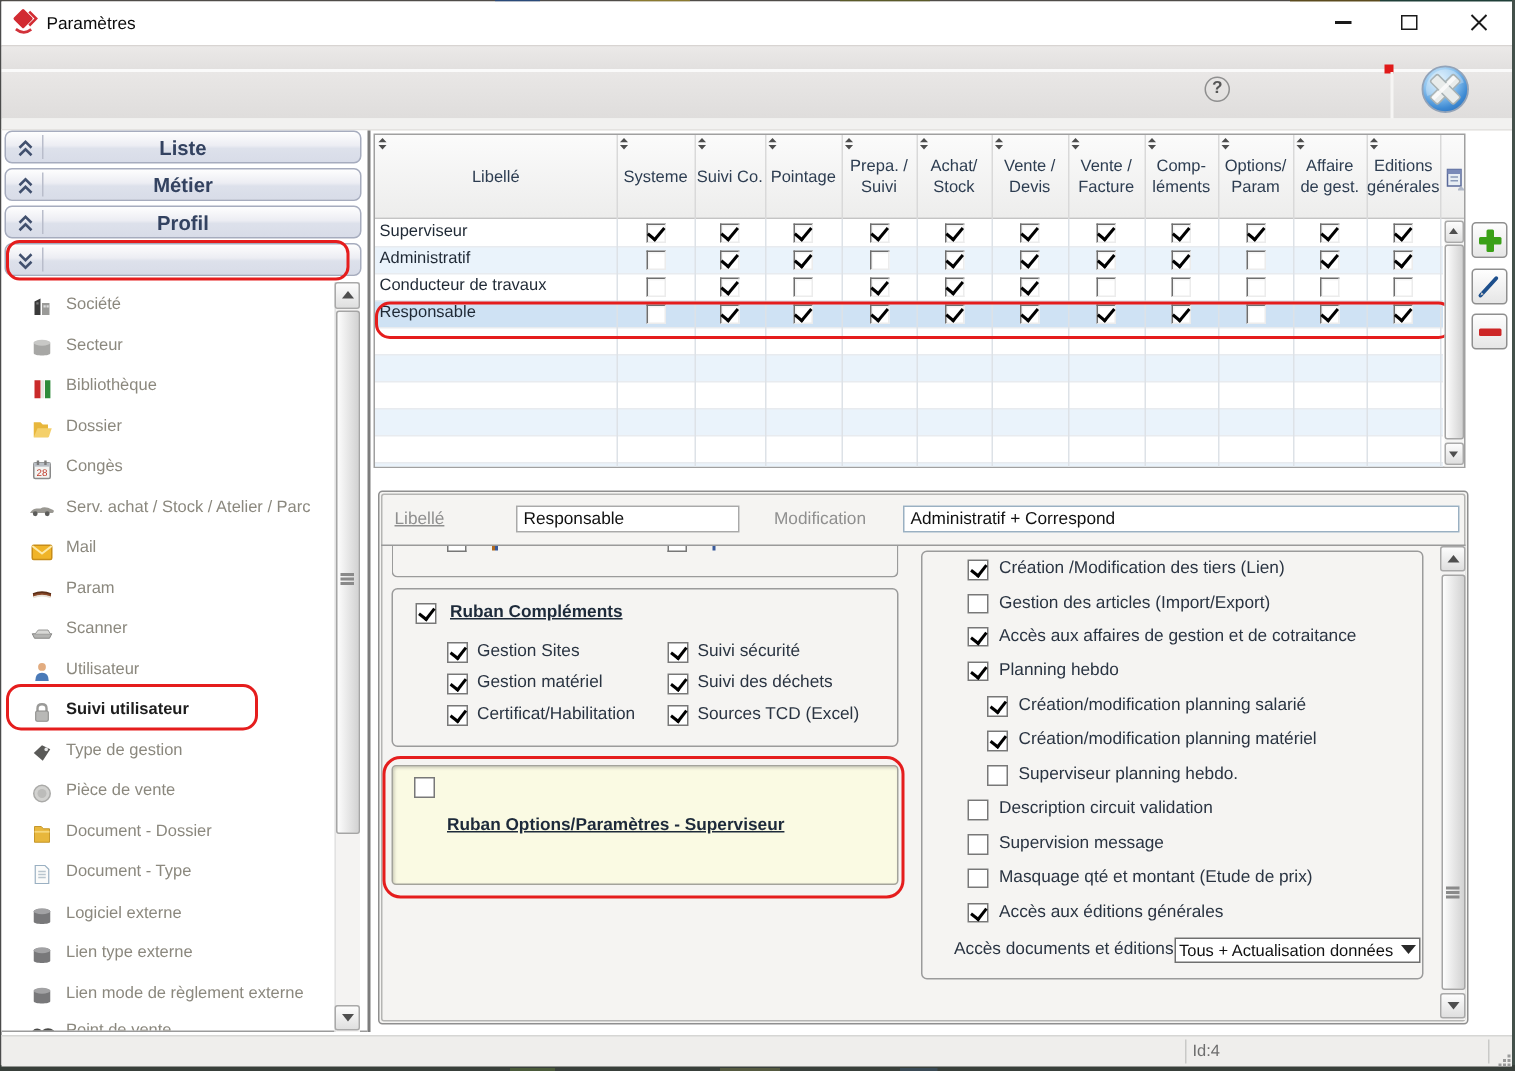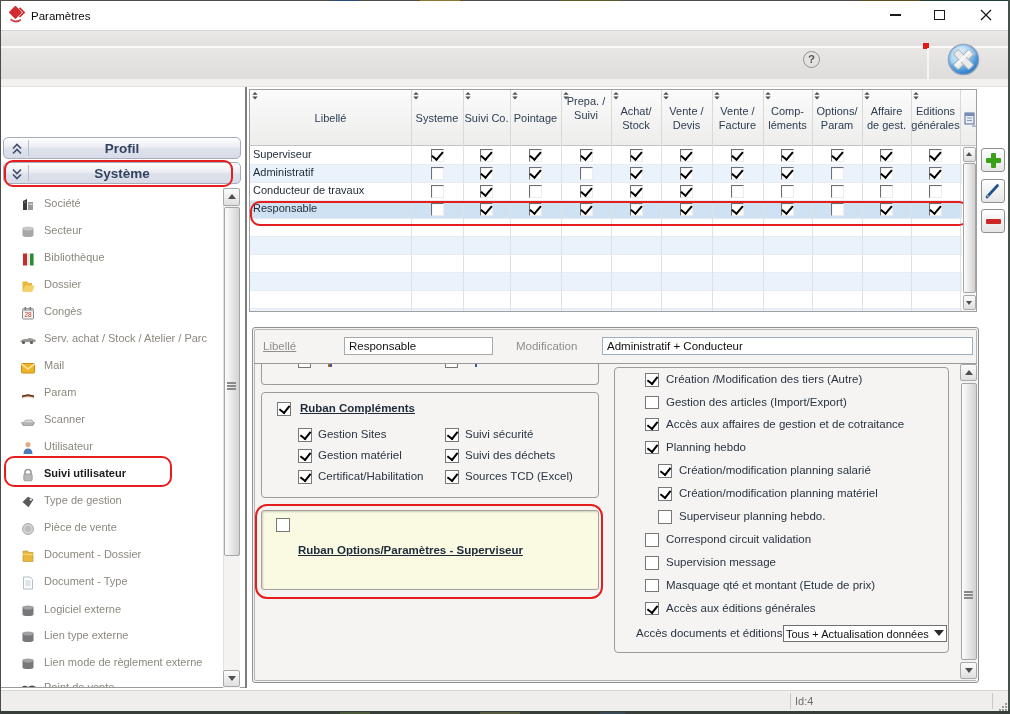--- a/index.html
+++ b/index.html
@@ -76,30 +76,43 @@
  <g transform="rotate(45 16.5 16.5)">
         <rect x="13" y="5.5" width="7" height="22" rx="1.4" fill="#e9eceb" stroke="#a8b2b4" stroke-width="1"></rect>
         <rect x="5.5" y="13" width="22" height="7" rx="1.4" fill="#e9eceb" stroke="#a8b2b4" stroke-width="1"></rect>
         <rect x="14" y="6.2" width="2.6" height="20.6" fill="#fbfcfc" opacity=".85"></rect>
       </g>
 </svg>
 
 <div class="abs" style="left:1px;top:87px;width:244px;height:601px;background:#fff"></div>
 <div class="abs" style="left:245px;top:87px;width:2px;height:601px;background:#7d7d7d"></div>
 <div class="abs" style="left:1px;top:687px;width:244px;height:1px;background:#9b9b9b"></div>
+<div class="acc" style="top:87px">
+      <div class="sep"></div>
+      <div class="t">Liste</div>
+      <svg class="abs" style="left:7px;top:4px" width="12" height="14" viewBox="0 0 12 14">
+        <path d="M2 6.5 L6 2.5 L10 6.5 M2 11.5 L6 7.5 L10 11.5" fill="none" stroke="#41506e" stroke-width="1.7"></path>
+      </svg>
+    </div>
+<div class="acc" style="top:112px">
+      <div class="sep"></div>
+      <div class="t">Métier</div>
+      <svg class="abs" style="left:7px;top:4px" width="12" height="14" viewBox="0 0 12 14">
+        <path d="M2 6.5 L6 2.5 L10 6.5 M2 11.5 L6 7.5 L10 11.5" fill="none" stroke="#41506e" stroke-width="1.7"></path>
+      </svg>
+    </div>
 <div class="acc" style="top:137px">
       <div class="sep"></div>
       <div class="t">Profil</div>
       <svg class="abs" style="left:7px;top:4px" width="12" height="14" viewBox="0 0 12 14">
         <path d="M2 6.5 L6 2.5 L10 6.5 M2 11.5 L6 7.5 L10 11.5" fill="none" stroke="#41506e" stroke-width="1.7"></path>
       </svg>
     </div>
 <div class="acc" style="top:162px">
       <div class="sep"></div>
-      <div class="t">Système</div>
       <svg class="abs" style="left:7px;top:4px" width="12" height="14" viewBox="0 0 12 14">
         <path d="M2 2.5 L6 6.5 L10 2.5 M2 7.5 L6 11.5 L10 7.5" fill="none" stroke="#41506e" stroke-width="1.7"></path>
       </svg>
     </div>
 <div class="red" style="left:4px;top:160px;width:229px;height:27px;border-radius:9px"></div>
 <svg class="abs" style="left:20px;top:196px" width="16" height="16">
       <path d="M3 14 V5 L7 3 V14 Z" fill="#3a3a3a"></path>
       <path d="M8 14 V6 H13 V14 Z" fill="#9a9a98"></path>
       <rect x="9" y="7.5" width="1.5" height="1.5" fill="#dcdcdc"></rect>
       <rect x="11" y="7.5" width="1.5" height="1.5" fill="#dcdcdc"></rect>
@@ -274,21 +287,21 @@
 <svg class="abs" style="left:864px;top:92px" width="6" height="8" viewBox="0 0 6 8">
       <path d="M3 0 L5.7 2.8 H0.3 Z M0.3 4.6 H5.7 L3 7.6 Z" fill="#4e4e4e"></path>
     </svg>
 <svg class="abs" style="left:913px;top:92px" width="6" height="8" viewBox="0 0 6 8">
       <path d="M3 0 L5.7 2.8 H0.3 Z M0.3 4.6 H5.7 L3 7.6 Z" fill="#4e4e4e"></path>
     </svg>
 <div class="gh" style="left:250px;top:112px;width:161px">Libellé</div>
 <div class="gh" style="left:411px;top:112px;width:52px">Systeme</div>
 <div class="gh" style="left:463px;top:112px;width:47px">Suivi Co.</div>
 <div class="gh" style="left:510px;top:112px;width:51px">Pointage</div>
-<div class="gh" style="left:561px;top:95px;width:50px">Prepa. /<br>Suivi</div>
+<div class="gh" style="left:561px;top:105px;width:50px">Prepa. /<br>Suivi</div>
 <div class="gh" style="left:611px;top:105px;width:50px">Achat/<br>Stock</div>
 <div class="gh" style="left:661px;top:105px;width:51px">Vente /<br>Devis</div>
 <div class="gh" style="left:712px;top:105px;width:51px">Vente /<br>Facture</div>
 <div class="gh" style="left:763px;top:105px;width:49px">Comp-<br>léments</div>
 <div class="gh" style="left:812px;top:105px;width:50px">Options/<br>Param</div>
 <div class="gh" style="left:862px;top:105px;width:49px">Affaire<br>de gest.</div>
 <div class="gh" style="left:911px;top:105px;width:49px">Editions<br>générales</div>
 <svg class="abs" style="left:964px;top:112px" width="13" height="16" viewBox="0 0 13 16">
       <rect x="1" y="1" width="9" height="11" fill="#e8eef4" stroke="#5a6a9a"></rect>
       <rect x="1" y="1" width="9" height="3" fill="#7a8ab8"></rect>
@@ -392,21 +405,21 @@
 <div class="btn" style="top:209px"></div>
 <div class="abs" style="left:985.5px;top:218.5px;width:15px;height:5.5px;background:#cd2626;border-radius:1px"></div>
 
 <div class="abs" style="left:252px;top:327px;width:727px;height:356px;background:#f5f4f2;border:1px solid #8f8f8f;border-radius:3px"></div>
 <div class="abs" style="left:254px;top:329px;width:723px;height:352px;border:1px solid #b5b5b3;border-radius:2px"></div>
 <div class="abs" style="left:263px;top:340px;font-size:11.5px;color:#8f8f8f;text-decoration:underline">Libellé</div>
 <div class="abs" style="left:344px;top:337px;width:149px;height:18px;background:#fff;border:1px solid #a9a9a9"></div>
 <div class="abs" style="left:349px;top:339.5px;font-size:11.5px;color:#111">Responsable</div>
 <div class="abs" style="left:516px;top:340px;font-size:11.5px;color:#8f8f8f">Modification</div>
 <div class="abs" style="left:602px;top:337px;width:371px;height:18px;background:#fff;border:1px solid #9ab0c2"></div>
-<div class="abs" style="left:607px;top:339.5px;font-size:11.5px;color:#111">Administratif + Conducteur</div>
+<div class="abs" style="left:607px;top:339.5px;font-size:11.5px;color:#111">Administratif + Correspond</div>
 <div class="hline" style="left:254px;top:363px;width:723px;background:#9a9a9a"></div>
 <div class="abs" style="left:298px;top:364px;width:13px;height:4px;background:#fff;border:1px solid #777;border-top:none"></div>
 <div class="abs" style="left:445px;top:364px;width:13px;height:4px;background:#fff;border:1px solid #777;border-top:none"></div>
 <div class="abs" style="left:328px;top:364px;width:2px;height:3px;background:#b06a20"></div>
 <div class="abs" style="left:330px;top:364px;width:1.5px;height:3px;background:#3a5a9a"></div>
 <div class="abs" style="left:475px;top:364px;width:2px;height:3px;background:#3a5a9a"></div>
 <div class="abs" style="left:261px;top:363px;width:338px;height:22px;border:1px solid #9b9b9b;border-top:none;border-radius:0 0 4px 4px"></div>
 <div class="gbox" style="left:261px;top:392px;width:338px;height:106px"></div>
 <div class="cb c" style="left:277px;top:402px"></div>
 <div class="lbl" style="left:300px;top:402px;font-weight:bold;text-decoration:underline;color:#1d2a3a">Ruban Compléments</div>
@@ -421,35 +434,35 @@
 <div class="cb c" style="left:445px;top:449px"></div>
 <div class="lbl" style="left:465px;top:449px">Suivi des déchets</div>
 <div class="cb c" style="left:445px;top:470px"></div>
 <div class="lbl" style="left:465px;top:470px">Sources TCD (Excel)</div>
 <div class="abs" style="left:261px;top:510px;width:338px;height:80px;background:#fafae3;border:1px solid #a3a39b;border-radius:3px;box-shadow:inset 1px 1px 2px rgba(120,120,110,.35)"></div>
 <div class="cb" style="left:276px;top:518px"></div>
 <div class="lbl" style="left:298px;top:544px;font-weight:bold;text-decoration:underline;color:#1d2a3a">Ruban Options/Paramètres - Superviseur</div>
 <div class="red" style="left:255px;top:504px;width:348px;height:95px;border-radius:12px"></div>
 <div class="gbox" style="left:614px;top:367px;width:335px;height:286px"></div>
 <div class="cb c" style="left:645px;top:373px"></div>
-<div class="lbl" style="left:666px;top:373px">Création /Modification des tiers (Autre)</div>
+<div class="lbl" style="left:666px;top:373px">Création /Modification des tiers (Lien)</div>
 <div class="cb" style="left:645px;top:395.5px"></div>
 <div class="lbl" style="left:666px;top:395.5px">Gestion des articles (Import/Export)</div>
 <div class="cb c" style="left:645px;top:417.5px"></div>
 <div class="lbl" style="left:666px;top:417.5px">Accès aux affaires de gestion et de cotraitance</div>
 <div class="cb c" style="left:645px;top:440.5px"></div>
 <div class="lbl" style="left:666px;top:440.5px">Planning hebdo</div>
 <div class="cb c" style="left:658px;top:464.0px"></div>
 <div class="lbl" style="left:679px;top:464.0px">Création/modification planning salarié</div>
 <div class="cb c" style="left:658px;top:487.0px"></div>
 <div class="lbl" style="left:679px;top:487.0px">Création/modification planning matériel</div>
 <div class="cb" style="left:658px;top:510.0px"></div>
 <div class="lbl" style="left:679px;top:510.0px">Superviseur planning hebdo.</div>
 <div class="cb" style="left:645px;top:533.0px"></div>
-<div class="lbl" style="left:666px;top:533.0px">Correspond circuit validation</div>
+<div class="lbl" style="left:666px;top:533.0px">Description circuit validation</div>
 <div class="cb" style="left:645px;top:556.0px"></div>
 <div class="lbl" style="left:666px;top:556.0px">Supervision message</div>
 <div class="cb" style="left:645px;top:578.5px"></div>
 <div class="lbl" style="left:666px;top:578.5px">Masquage qté et montant (Etude de prix)</div>
 <div class="cb c" style="left:645px;top:601.5px"></div>
 <div class="lbl" style="left:666px;top:601.5px">Accès aux éditions générales</div>
 <div class="lbl" style="left:636px;top:627px;font-size:11.5px">Accès documents et éditions</div>
 <div class="abs" style="left:783px;top:625px;width:164px;height:17px;background:#fff;border:1px solid #6f6f6f"></div>
 <div class="abs" style="left:786px;top:628px;font-size:11px;color:#111;white-space:nowrap">Tous + Actualisation données</div>
 <div class="td" style="left:934px;top:630px;border-left-width:5.5px;border-right-width:5.5px;border-top-width:6.5px;border-top-color:#2a2a2a"></div>

